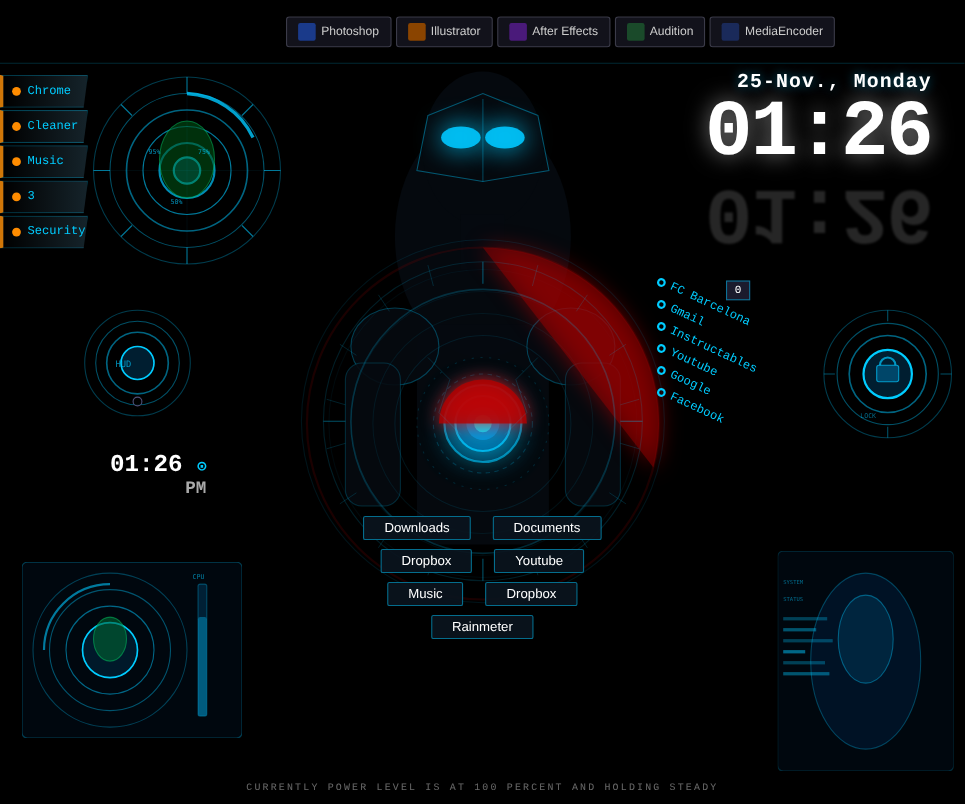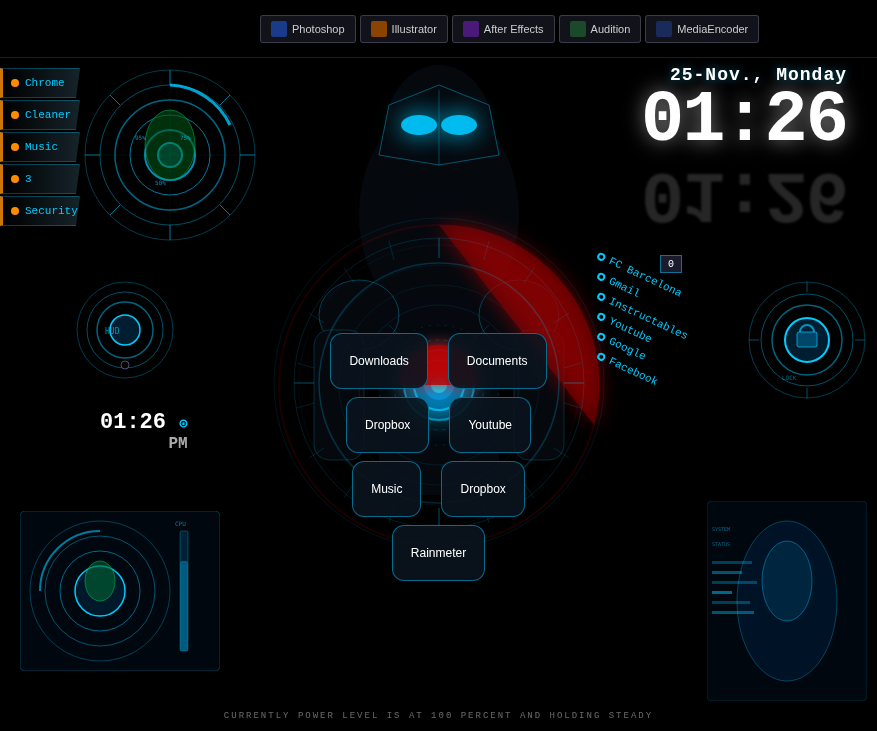--- a/index.html
+++ b/index.html
@@ -201,27 +201,27 @@
       align-items: center;
     }
 
     .folder-row {
       display: flex;
       gap: 20px;
       justify-content: center;
     }
 
     .folder-btn {
-      padding: 20px 18px;
+      padding: 3px 18px;
       background: rgba(10,20,30,0.9);
       border: 1px solid rgba(0,200,255,0.5);
       color: #fff;
       font-size: 12px;
       cursor: pointer;
-      border-radius: 12px;
+      border-radius: 2px;
       white-space: nowrap;
     }
 
     
     .bookmarks {
       position: absolute;
       right: 185px;
       top: 270px;
       z-index: 100;
       display: flex;

